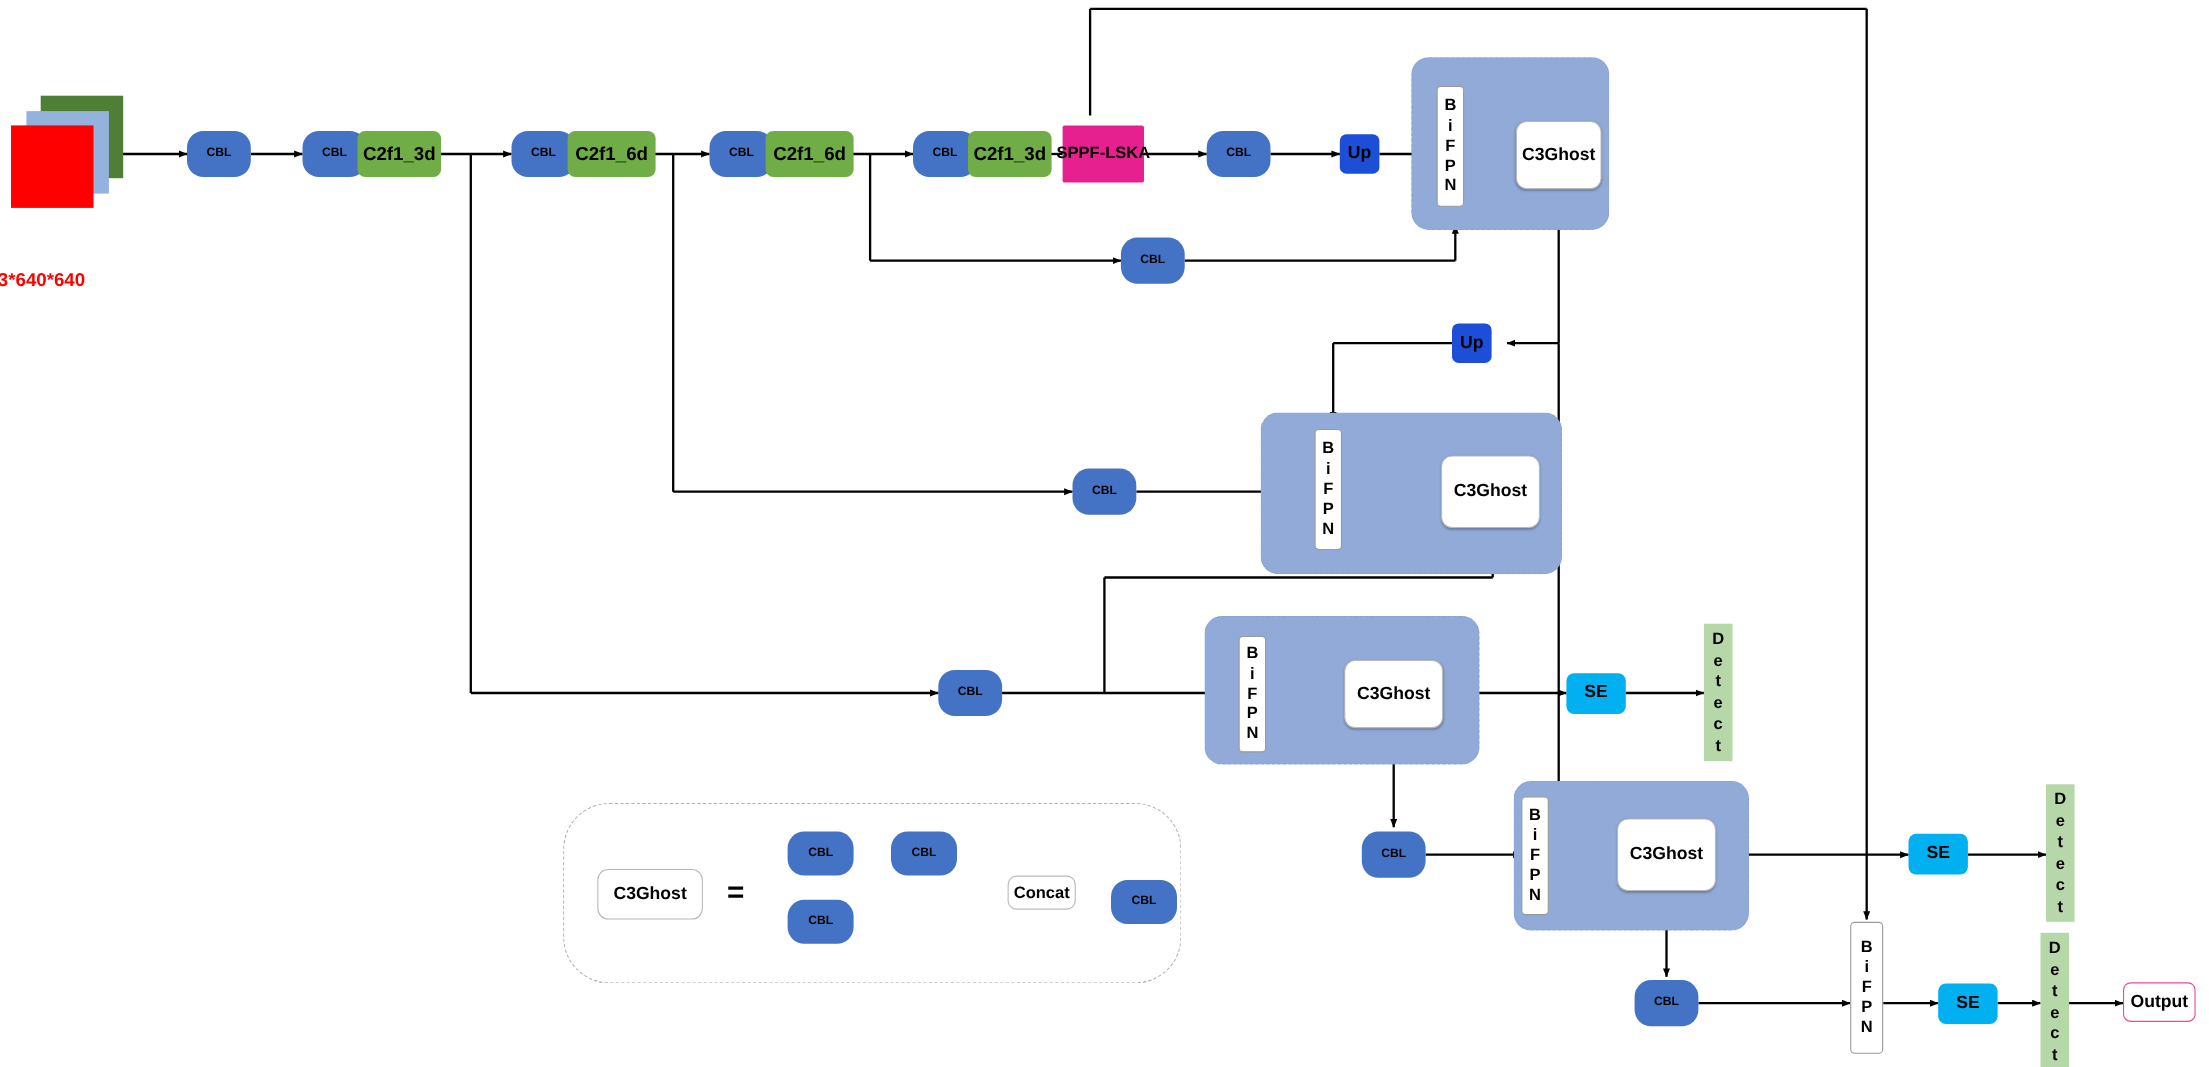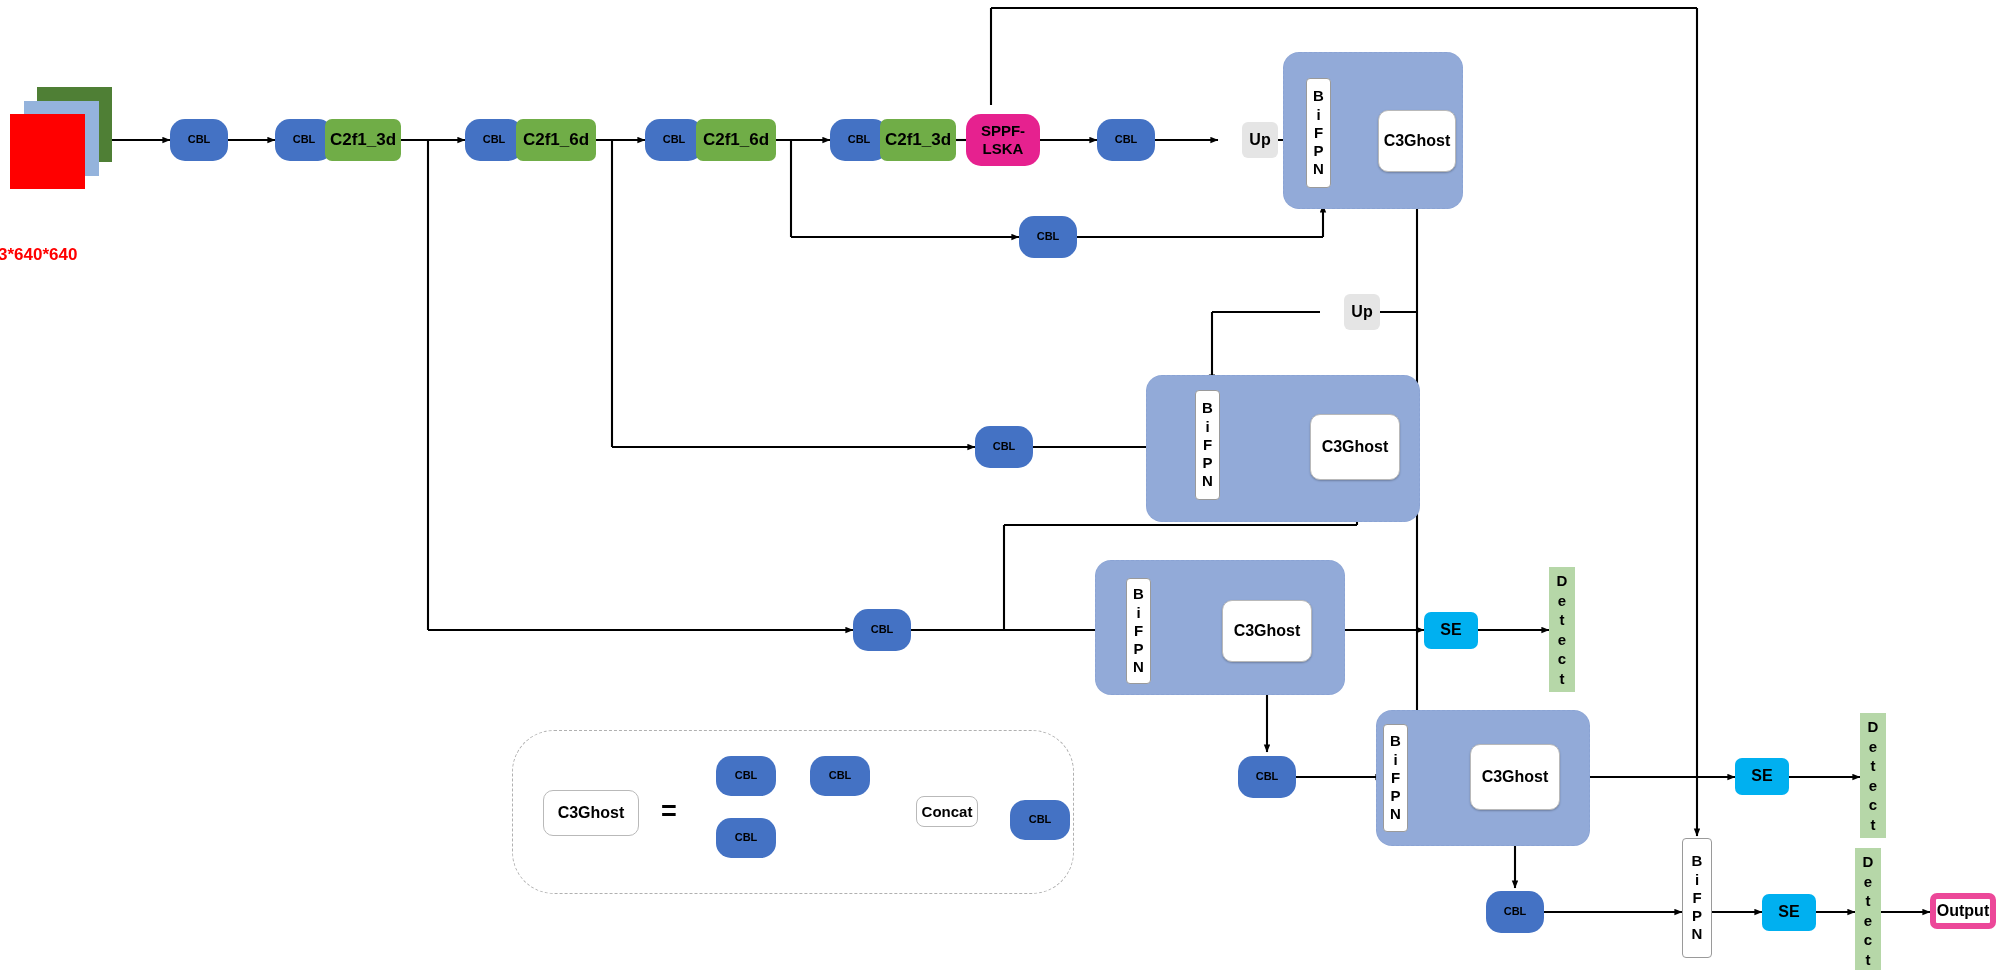--- a/index.html
+++ b/index.html
@@ -42,30 +42,29 @@
     font-size: 11px;
     color: #000000;
   }
   .c2f {
     background: #70ad47;
     border-radius: 7px;
     font-size: 17px;
   }
   .sppf {
     background: #e6218f;
-    border-radius: 15px;
+    border-radius: 2px;
     font-size: 15px;
-    flex-direction: column;
+    flex-direction: row;
     line-height: 1.18;
   }
   .up {
-    background: #e5e5e5;
+    background: #1d4ed8;
     border-radius: 6px;
     font-size: 16px;
-    margin-left: 24px;
   }
   .se {
     background: #00b0f0;
     border-radius: 7px;
     font-size: 16px;
   }
   .c3ghost {
     background: #ffffff;
     border: 1px solid #b9b9b9;
     border-radius: 10px;
@@ -91,21 +90,21 @@
   .detect {
     background: #b6d7a8;
     flex-direction: column;
     font-size: 15px;
     justify-content: center;
     padding: 3px 0;
   }
   .detect span { display: block; line-height: 1.30; }
   .output {
     background: #ffffff;
-    border: 6px solid #ec4899;
+    border: 1px solid #ec4899;
     border-radius: 7px;
     font-size: 16px;
   }
   .concat {
     background: #ffffff;
     border: 1px solid #b9b9b9;
     border-radius: 8px;
     font-size: 15px;
   }
   .legend-box {

